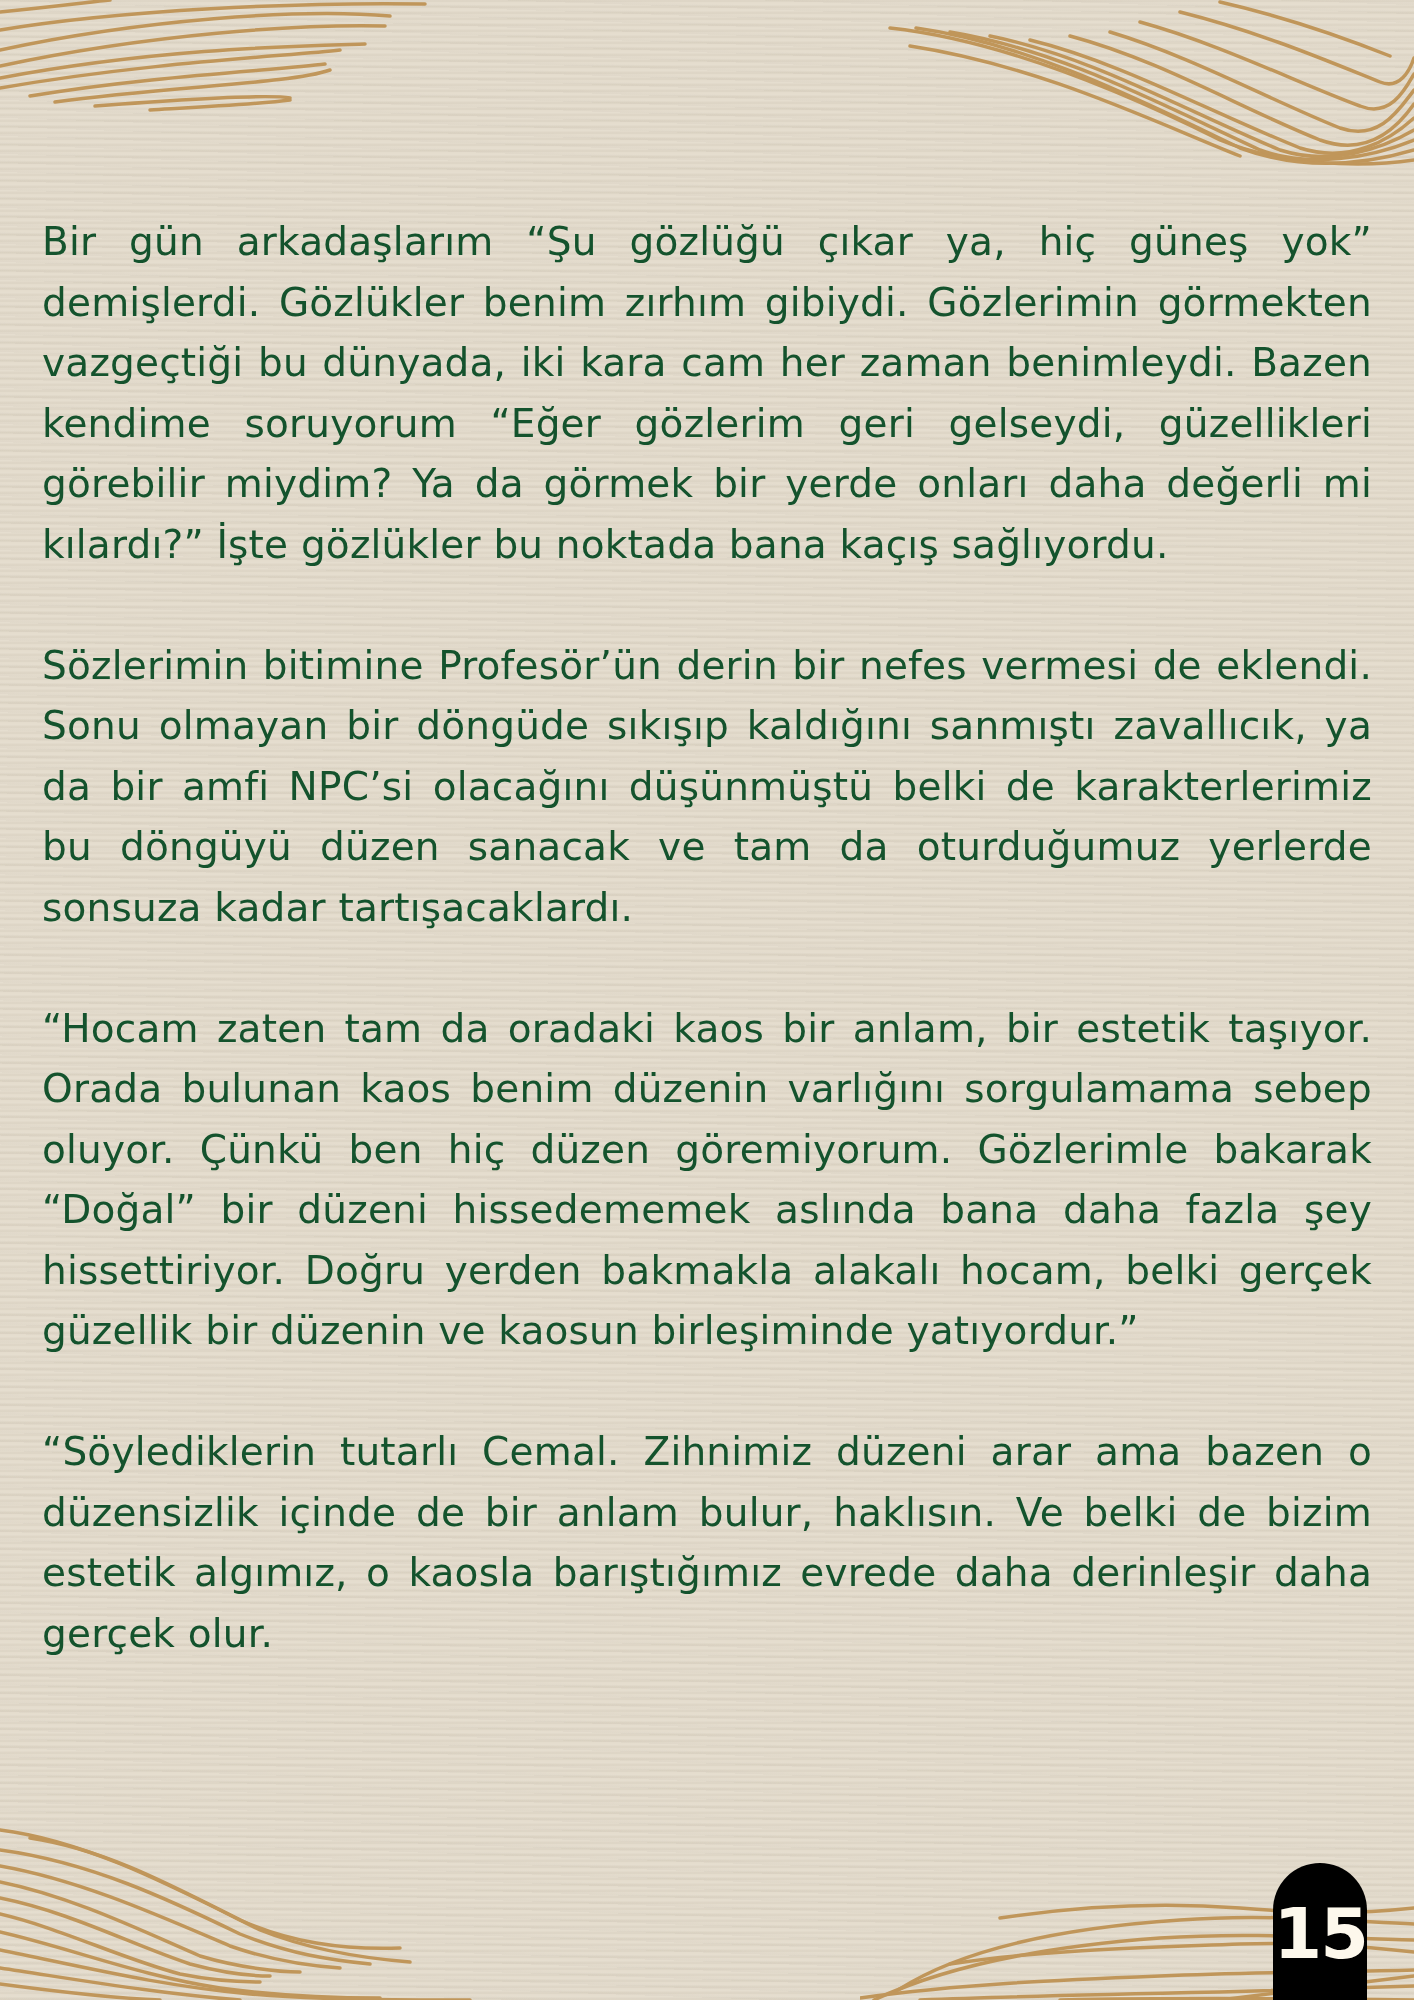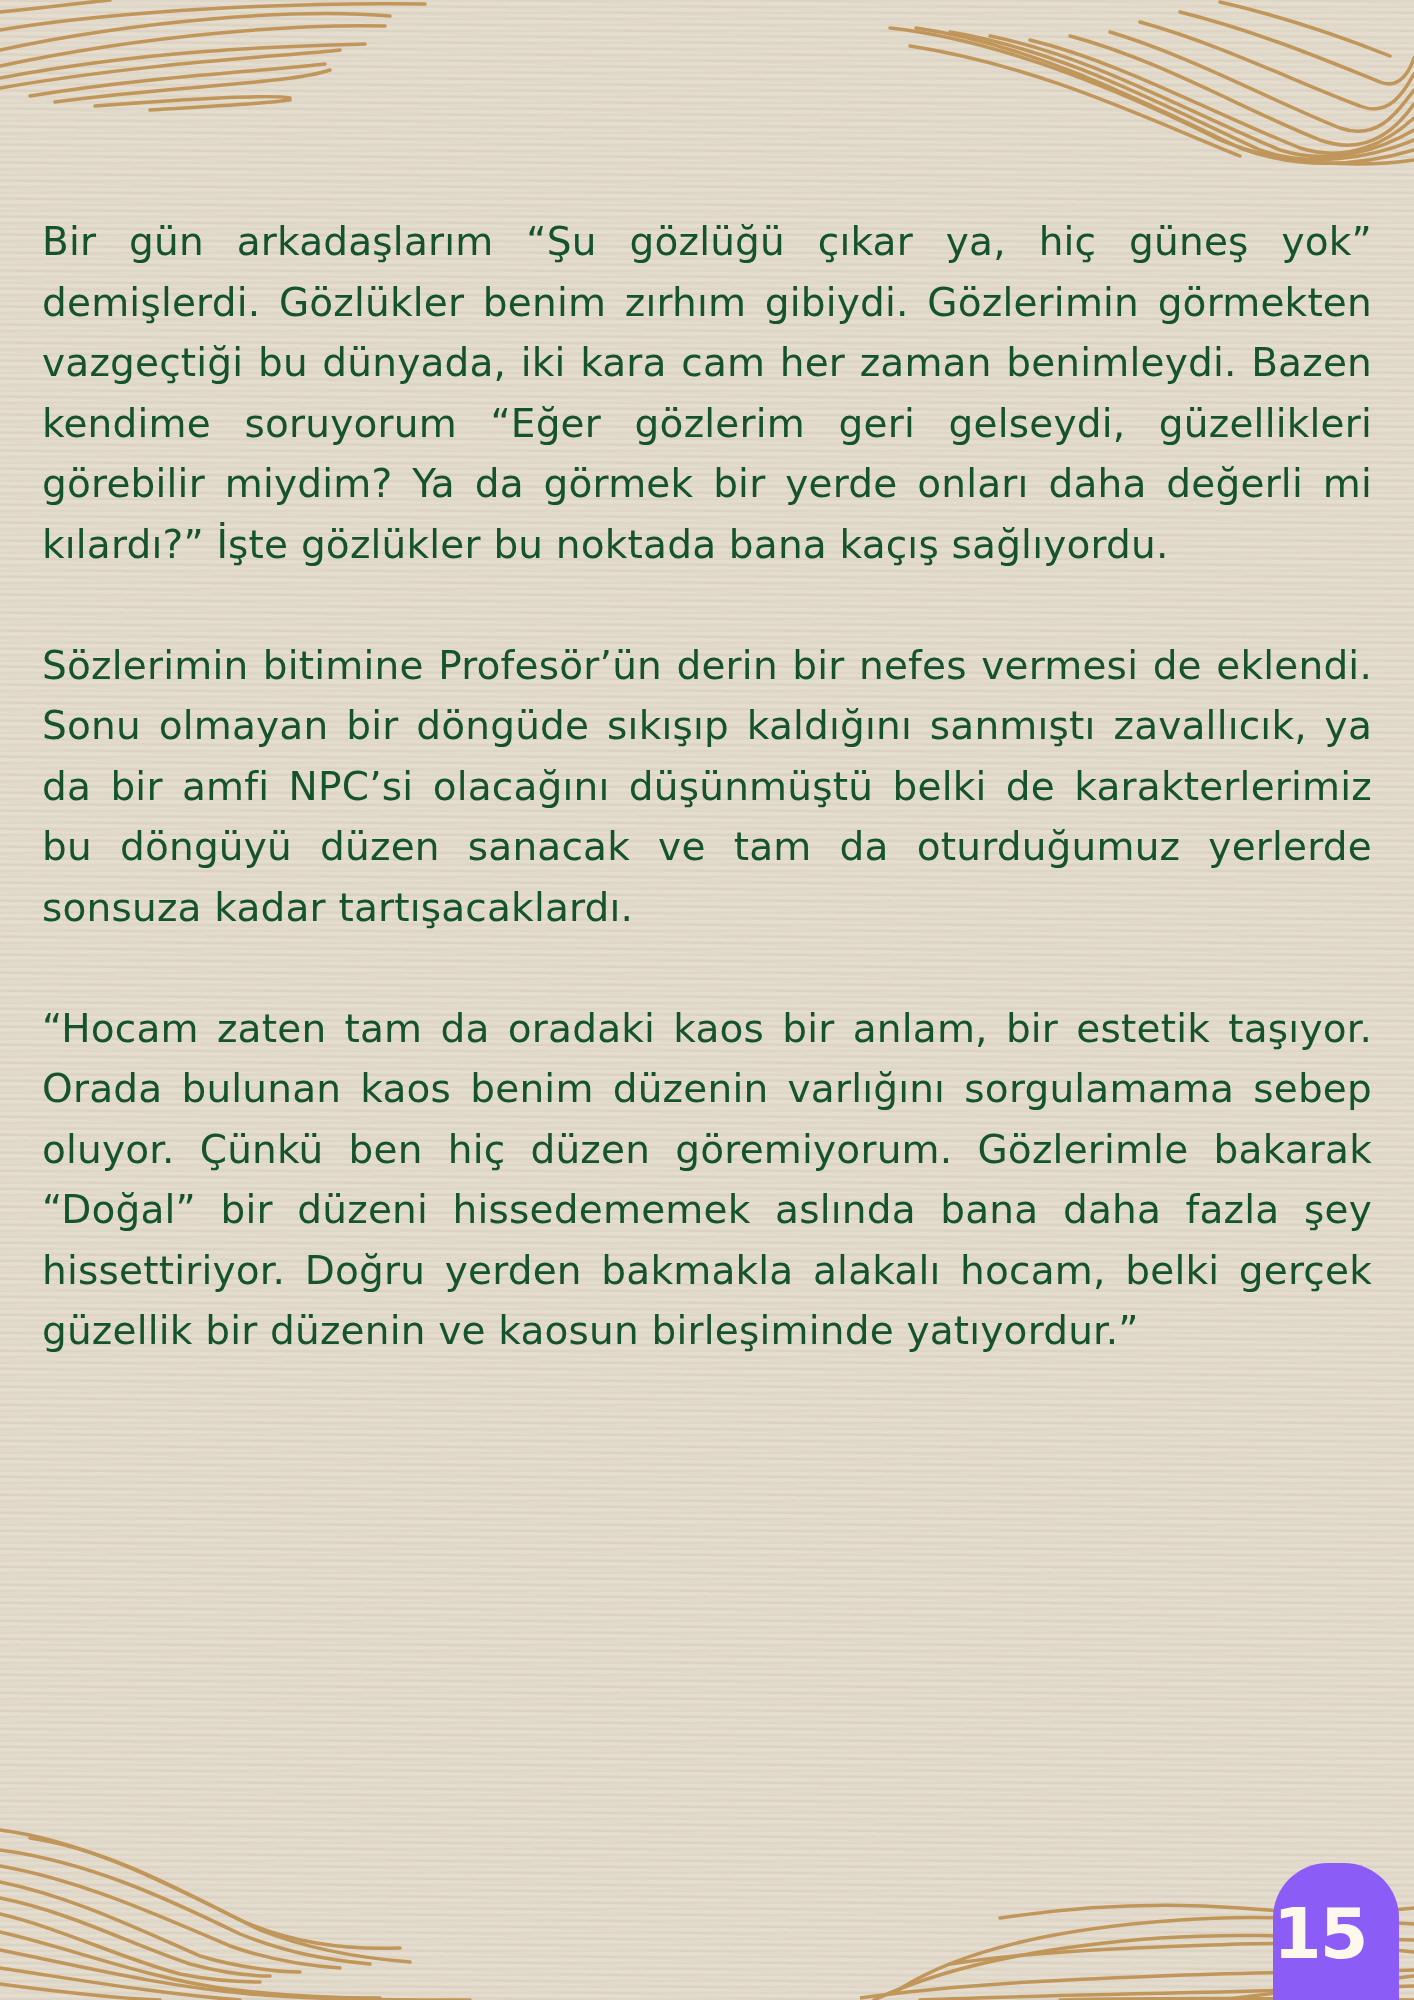--- a/index.html
+++ b/index.html
@@ -13,23 +13,23 @@
   }
   .deco { position:absolute; pointer-events:none; }
   .deco path { fill:none; stroke:#c0965a; stroke-width:3.5; stroke-linecap:round; }
   .text-block {
     position:absolute; left:42px; top:212px; width:1330px;
     color:#14532d; font-size:39px; line-height:60.5px;
     text-align:justify; letter-spacing:0.2px;
   }
   .text-block p { margin:0 0 60.5px 0; }
   .page-badge {
-    position:absolute; left:1273px; top:1863px; width:126px; height:137px;
-    background:#8b5cf6; border-radius:55px 55px 0 0;
-    display:flex; align-items:flex-start; justify-content:flex-start;
+    position:absolute; left:1273px; top:1863px; width:94px; height:137px;
+    background:#000000; border-radius:55px 55px 0 0;
+    display:flex; align-items:flex-start; justify-content:flex-end;
   }
   .page-number {
     margin-top:36px; color:#fdf8ec; font-size:70px; font-weight:bold;
     font-family:"DejaVu Sans", sans-serif; letter-spacing:-2px; line-height:1;
   }
 </style>
 </head>
 <body>
 
 <svg class="deco" style="left:0;top:0;" width="600" height="120" viewBox="0 0 600 120">
@@ -81,17 +81,18 @@
   <path d="M0,118 C100,104 200,100 300,96 C400,92 480,92 554,90"></path>
   <path d="M60,120 C160,116 260,114 360,112 C440,110 500,108 554,106"></path>
   <path d="M200,120 C300,118 400,118 554,120"></path>
   <path d="M360,120 C420,112 490,104 554,96"></path>
 </svg>
 
 <main class="text-block">
   <p>Bir gün arkadaşlarım “Şu gözlüğü çıkar ya, hiç güneş yok” demişlerdi. Gözlükler benim zırhım gibiydi. Gözlerimin görmekten vazgeçtiği bu dünyada, iki kara cam her zaman benimleydi. Bazen kendime soruyorum “Eğer gözlerim geri gelseydi, güzellikleri görebilir miydim? Ya da görmek bir yerde onları daha değerli mi kılardı?” İşte gözlükler bu noktada bana kaçış sağlıyordu.</p>
   <p>Sözlerimin bitimine Profesör’ün derin bir nefes vermesi de eklendi. Sonu olmayan bir döngüde sıkışıp kaldığını sanmıştı zavallıcık, ya da bir amfi NPC’si olacağını düşünmüştü belki de karakterlerimiz bu döngüyü düzen sanacak ve tam da oturduğumuz yerlerde sonsuza kadar tartışacaklardı.</p>
   <p>“Hocam zaten tam da oradaki kaos bir anlam, bir estetik taşıyor. Orada bulunan kaos benim düzenin varlığını sorgulamama sebep oluyor. Çünkü ben hiç düzen göremiyorum. Gözlerimle bakarak “Doğal” bir düzeni hissedememek aslında bana daha fazla şey hissettiriyor. Doğru yerden bakmakla alakalı hocam, belki gerçek güzellik bir düzenin ve kaosun birleşiminde yatıyordur.”</p>
+  <p>“Söylediklerin tutarlı Cemal. Zihnimiz düzeni arar ama bazen o düzensizlik içinde de bir anlam bulur, haklısın. Ve belki de bizim estetik algımız, o kaosla barıştığımız evrede daha derinleşir daha gerçek olur.</p>
 </main>
 
 <div class="page-badge">
   <span class="page-number">15</span>
 </div>
 
 </body></html>

